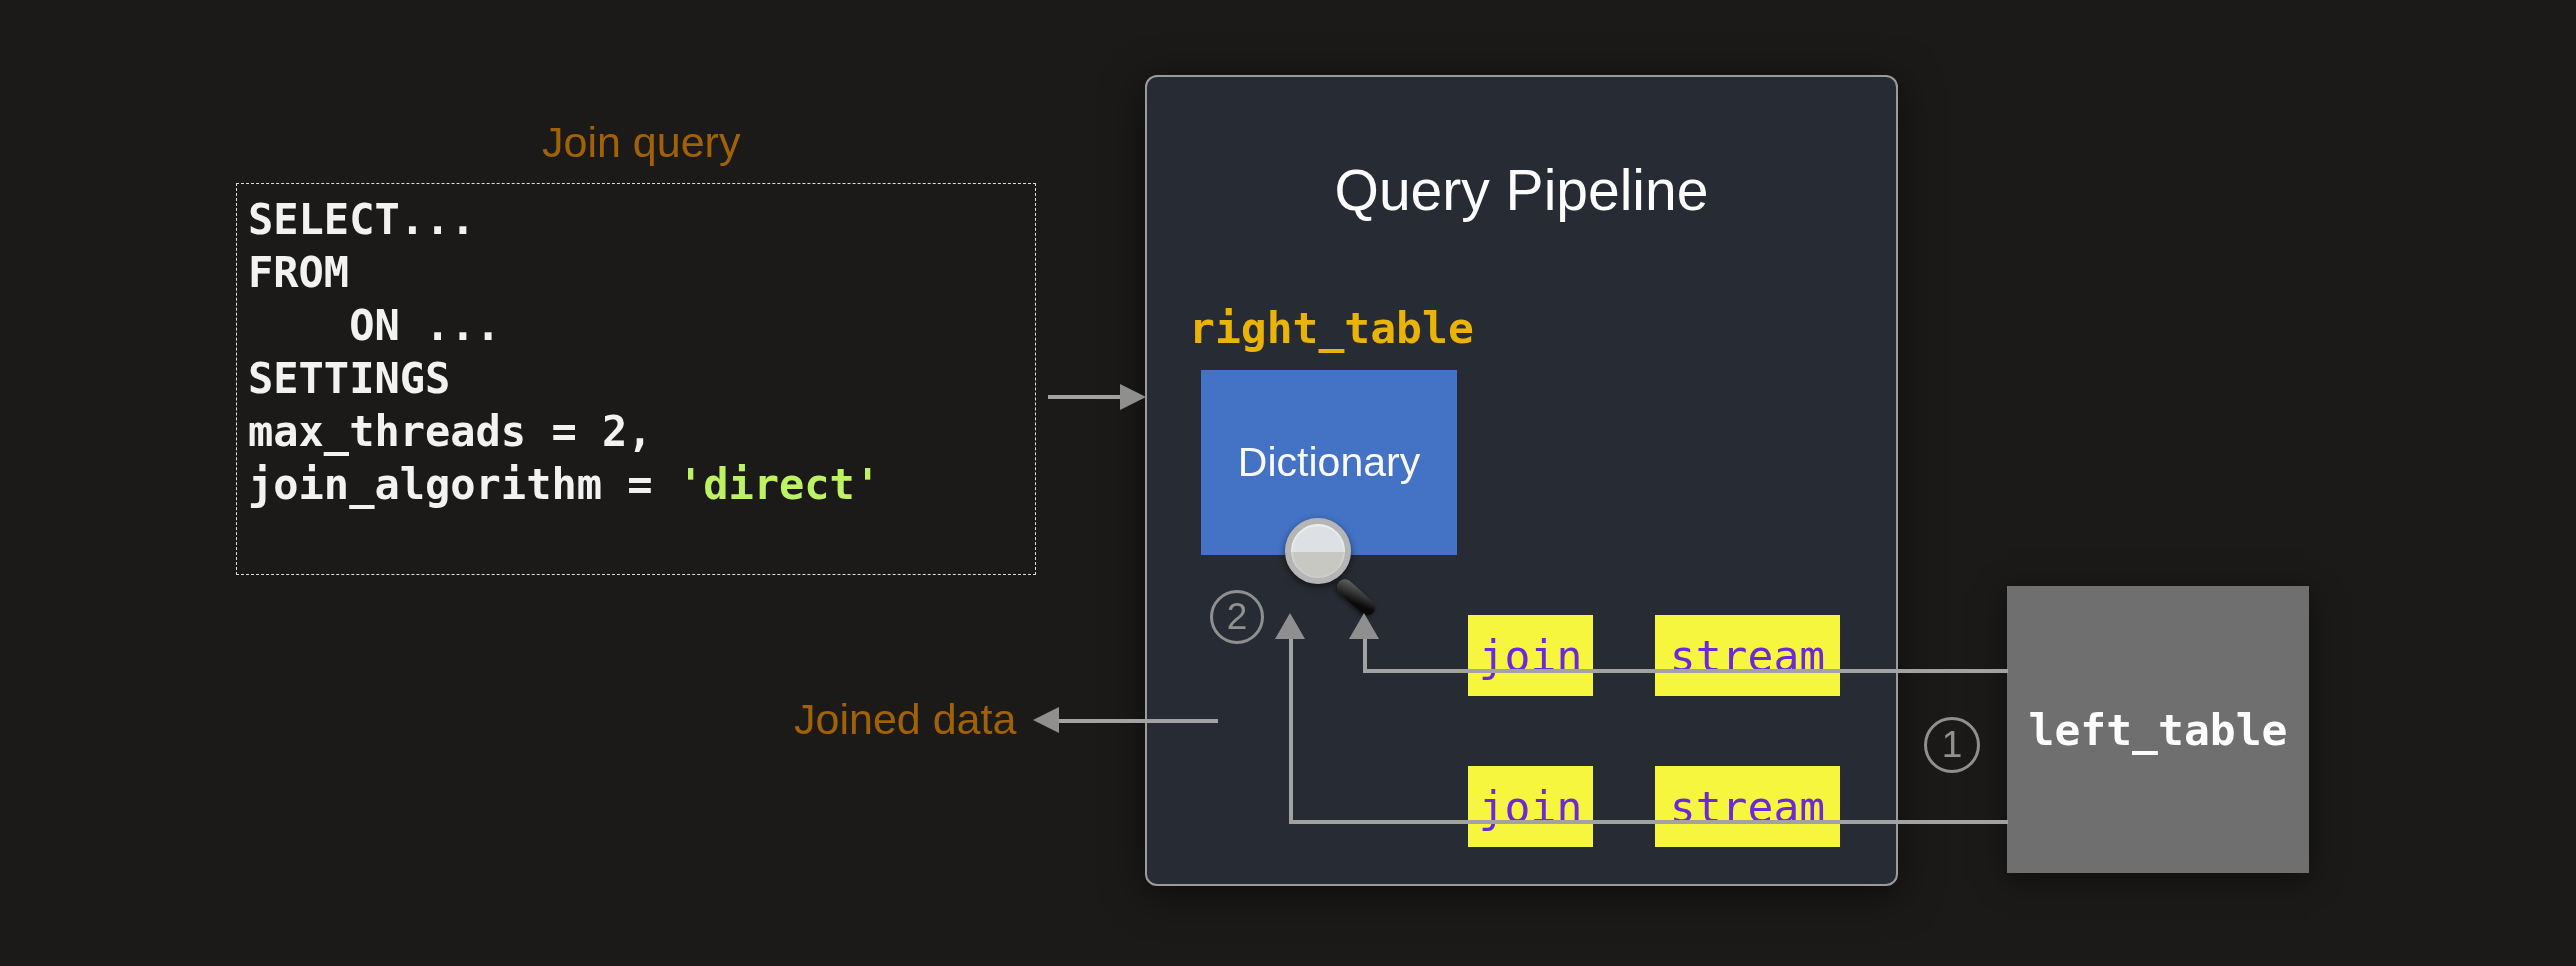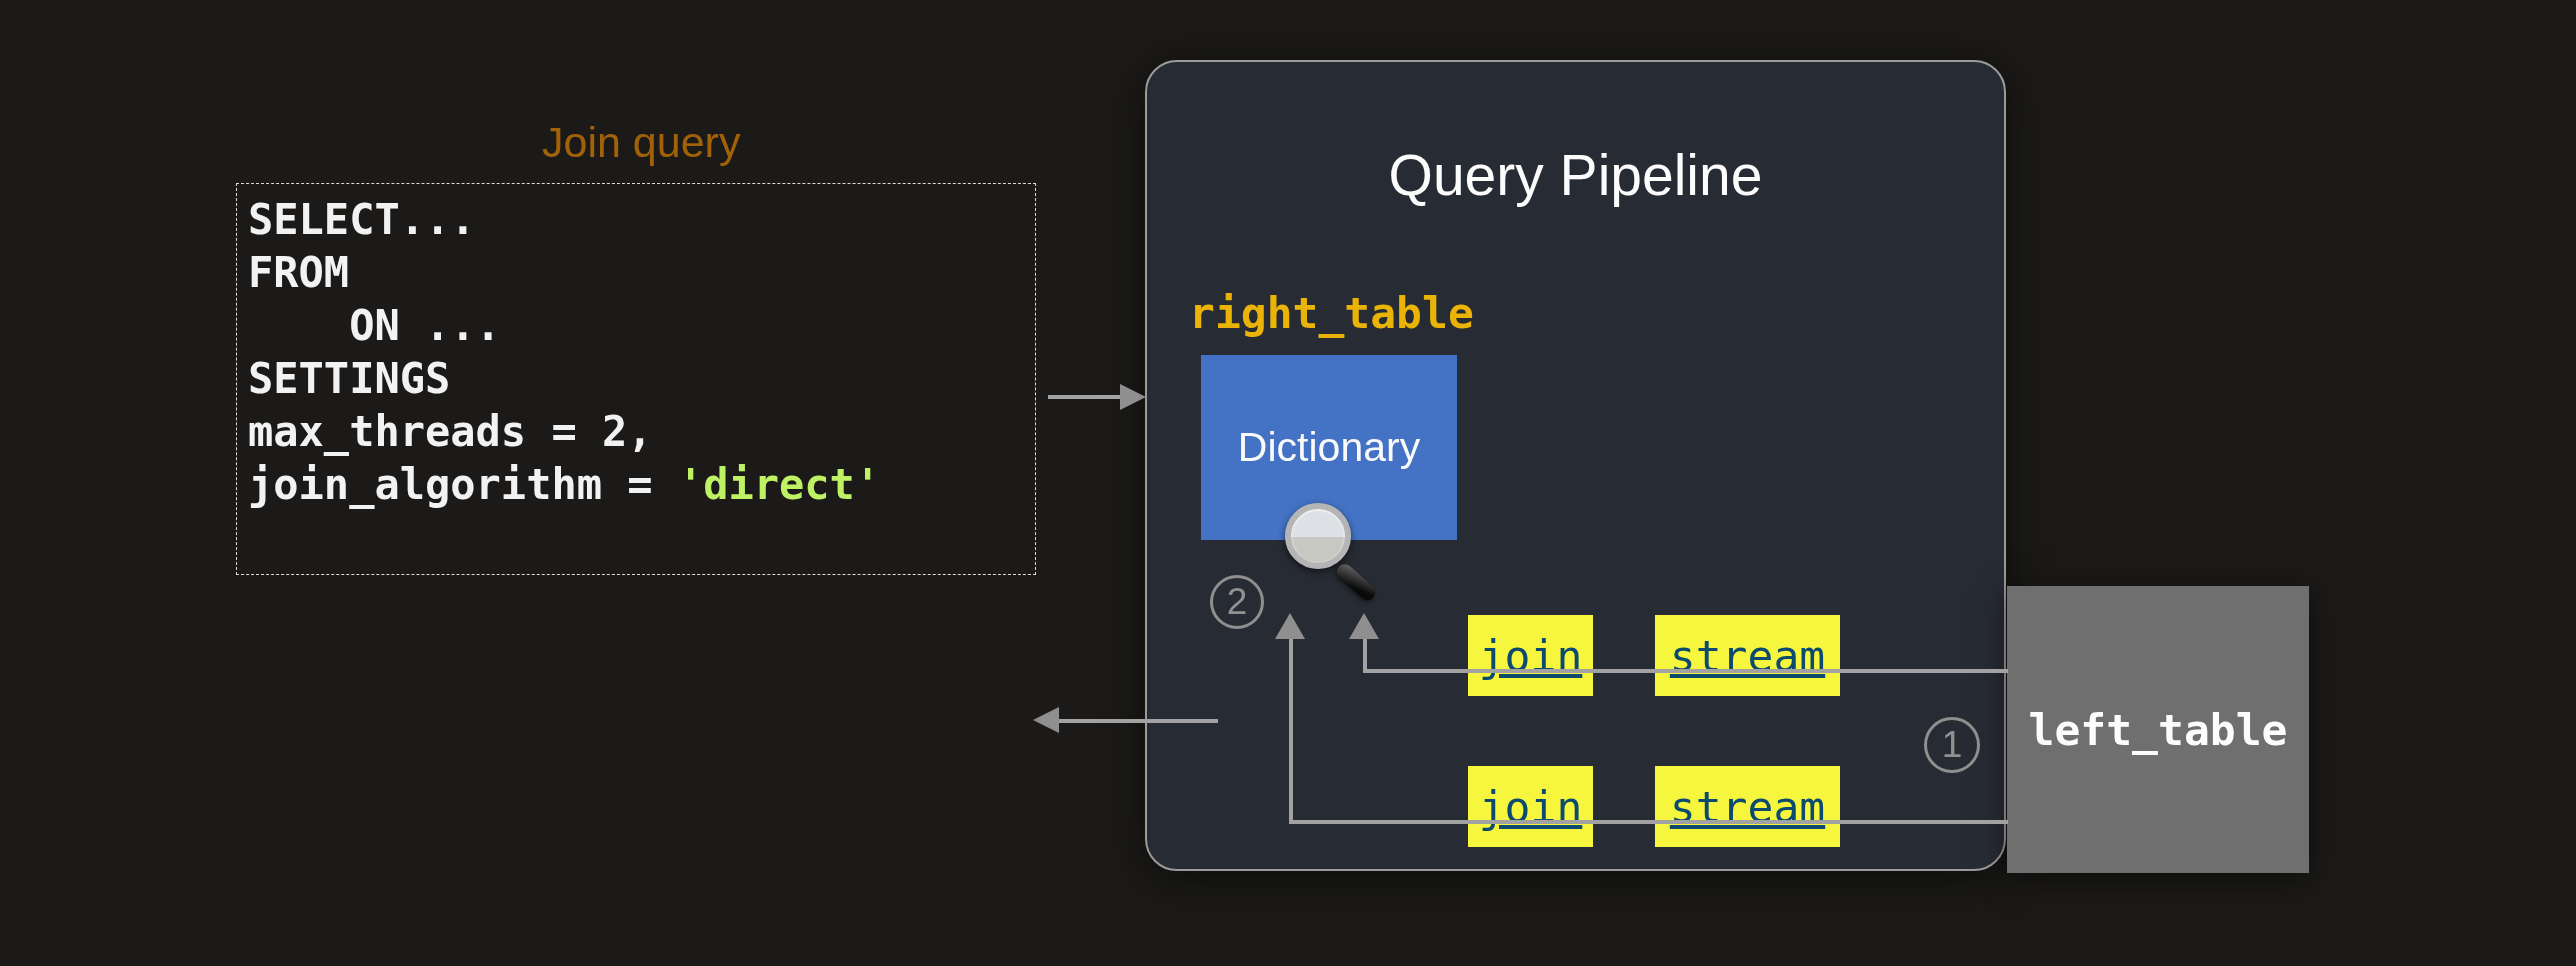--- a/index.html
+++ b/index.html
@@ -26,22 +26,22 @@
   
   .hline,.vline{position:absolute;background:#a2a2a2;z-index:4;}
   .hline{height:3.7px;}
   .vline{width:3.7px;}
   .arrowhead{position:absolute;width:0;height:0;z-index:4;}
   .arrowhead.right{border-top:13px solid transparent;border-bottom:13px solid transparent;border-left:26px solid #8f8f8f;}
   .arrowhead.left {border-top:13px solid transparent;border-bottom:13px solid transparent;border-right:26px solid #8f8f8f;}
   .arrowhead.up   {border-left:15.7px solid transparent;border-right:15.7px solid transparent;border-bottom:26px solid #8f8f8f;}
   
   #pipeline{
-    position:absolute;left:1145px;top:60px;width:861px;height:811px;
-    background:#272b33;border:2.8px solid #9b9b9b;border-radius:32px;
+    position:absolute;left:1145px;top:75px;width:753px;height:811px;
+    background:#272b33;border:2.8px solid #9b9b9b;border-radius:12px;
     box-sizing:border-box;z-index:1;box-shadow:0 7.4px 42px rgba(0,0,0,.55);
   }
   #pipeline-title{
     position:absolute;left:0;top:81px;width:100%;text-align:center;
     font-size:57px;line-height:65px;color:#fcfcfc;
   }
   #right-table-label{
     position:absolute;left:42px;top:226px;
     font-family:"DejaVu Sans Mono","Liberation Mono",monospace;
     font-weight:bold;font-size:43px;color:#eab308;white-space:nowrap;
@@ -75,21 +75,21 @@
   #step-badge-2{left:63px;top:513px;width:54px;height:54px;}
   #step-badge-1{left:1924px;top:717px;width:56px;height:56px;}
   
   .node{
     position:absolute;background:#f6f63e;display:flex;align-items:center;
     justify-content:center;z-index:3;
   }
   .node span{
     position:relative;z-index:6;
     font-family:"DejaVu Sans Mono","Liberation Mono",monospace;
-    font-size:43px;color:#0c4a6e;text-decoration:underline;
+    font-size:43px;color:#6d28d9;
   }
   #join-1  {left:1468px;top:615px;width:125px;height:81px;}
   #stream-1{left:1655px;top:615px;width:185px;height:81px;}
   #join-2  {left:1468px;top:766px;width:125px;height:81px;}
   #stream-2{left:1655px;top:766px;width:185px;height:81px;}
   
   #left-table-box{
     position:absolute;left:2007px;top:586px;width:302px;height:287px;
     background:#6f6f6f;display:flex;align-items:center;justify-content:center;
     z-index:2;box-shadow:0 5.6px 28px rgba(0,0,0,.5);
@@ -153,20 +153,21 @@
   <div class="hline" style="left:1365px;top:669px;width:643px;"></div>
   <div class="vline" style="left:1363px;top:631px;height:42px;"></div>
   <div class="arrowhead up" style="left:1349px;top:613px;"></div>
 
   <div class="hline" style="left:1289px;top:820px;width:719px;"></div>
   <div class="vline" style="left:1289px;top:631px;height:193px;"></div>
   <div class="arrowhead up" style="left:1275px;top:613px;"></div>
 
   <div class="hline" style="left:1057px;top:719px;width:161px;"></div>
   <div class="arrowhead left" style="left:1033px;top:707px;"></div>
+  <div id="joined-data-label" class="float-label">Joined data</div>
 
   <div id="left-table-box">
     <span>left_table</span>
   </div>
   <div id="step-badge-1" class="step-badge">
     <span>1</span>
   </div>
 
 </div>
 

